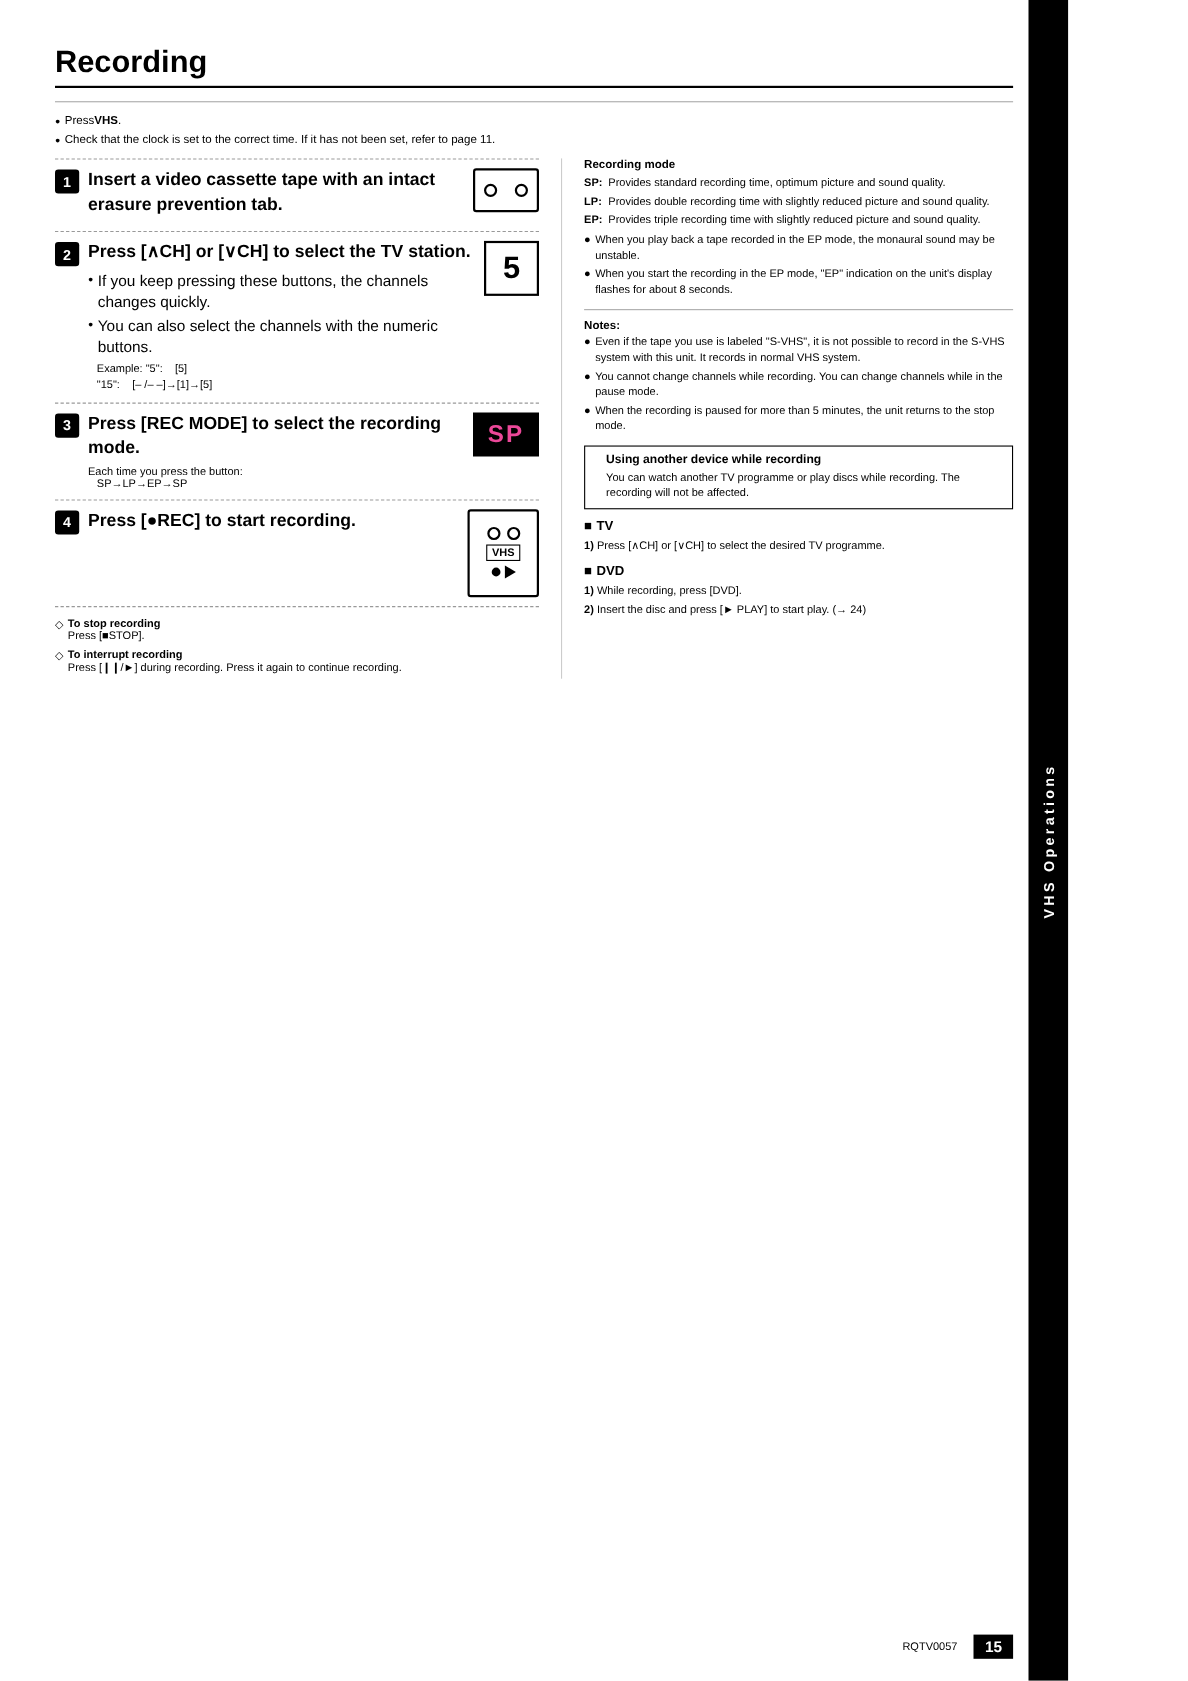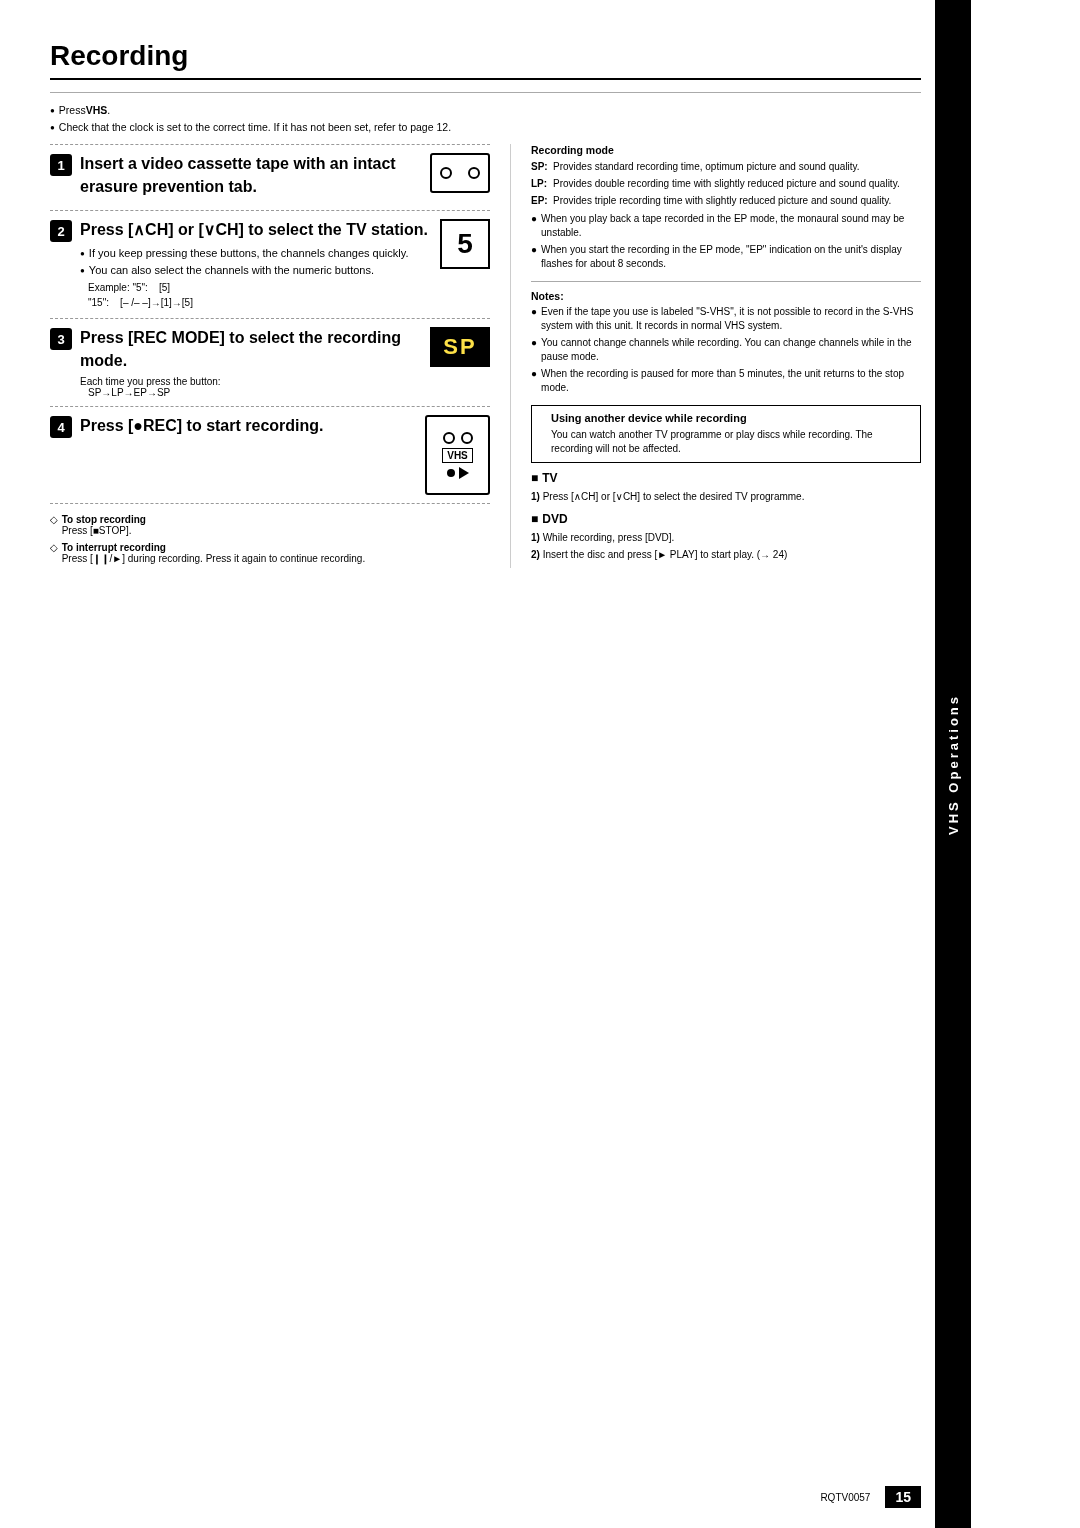--- a/index.html
+++ b/index.html
@@ -104,21 +104,21 @@
     }
 
     .step-title {
       font-size: 16px;
       font-weight: bold;
       line-height: 1.4;
       margin-bottom: 4px;
     }
 
     .step-note {
-      font-size: 11px;
+      font-size: 14px;
       line-height: 1.4;
       margin-bottom: 2px;
       display: flex;
       align-items: flex-start;
     }
 
     .step-note::before {
       content: "●";
       margin-right: 4px;
       font-size: 8px;
@@ -169,21 +169,21 @@
       justify-content: center;
       font-size: 28px;
       font-weight: bold;
     }
 
     
     .sp-icon {
       width: 60px;
       height: 40px;
       background: #000;
-      color: #fde047;
+      color: #ec4899;
       display: flex;
       align-items: center;
       justify-content: center;
       font-size: 22px;
       font-weight: bold;
       letter-spacing: 2px;
     }
 
     
     .vhs-icon {
@@ -396,21 +396,21 @@
 
 <div class="page-container">
 
   <div class="page-title">Recording</div>
 
   <hr class="top-rule">
 
   <div style="margin-bottom: 10px; font-size: 10.5px; line-height: 1.5;">
     <div class="bullet-item">Press <strong>VHS</strong>.</div>
     <div class="bullet-item">
-      <span>Check that the clock is set to the correct time. If it has not been set, refer to page 12.</span>
+      <span>Check that the clock is set to the correct time. If it has not been set, refer to page 11.</span>
     </div>
   </div>
 
   <div class="content-wrapper">
 
     <div class="left-col">
 
       <div class="step">
         <div class="step-number">1</div>
         <div class="step-content">

